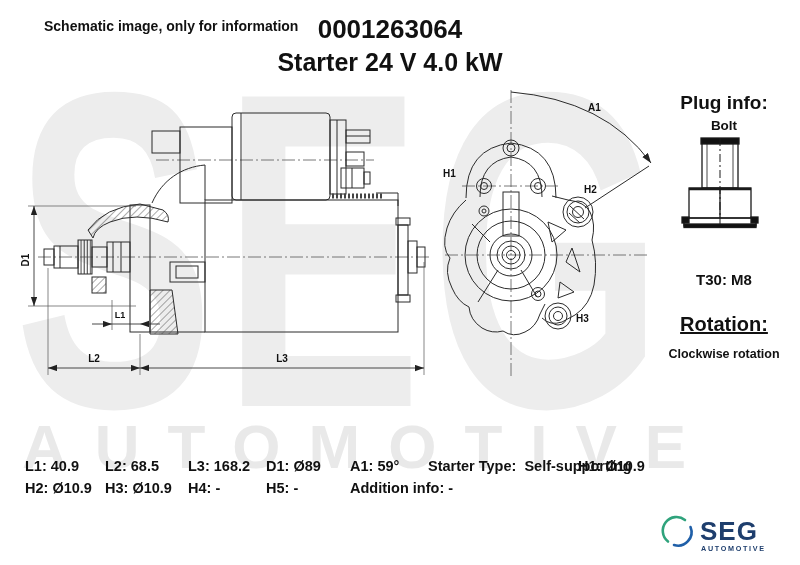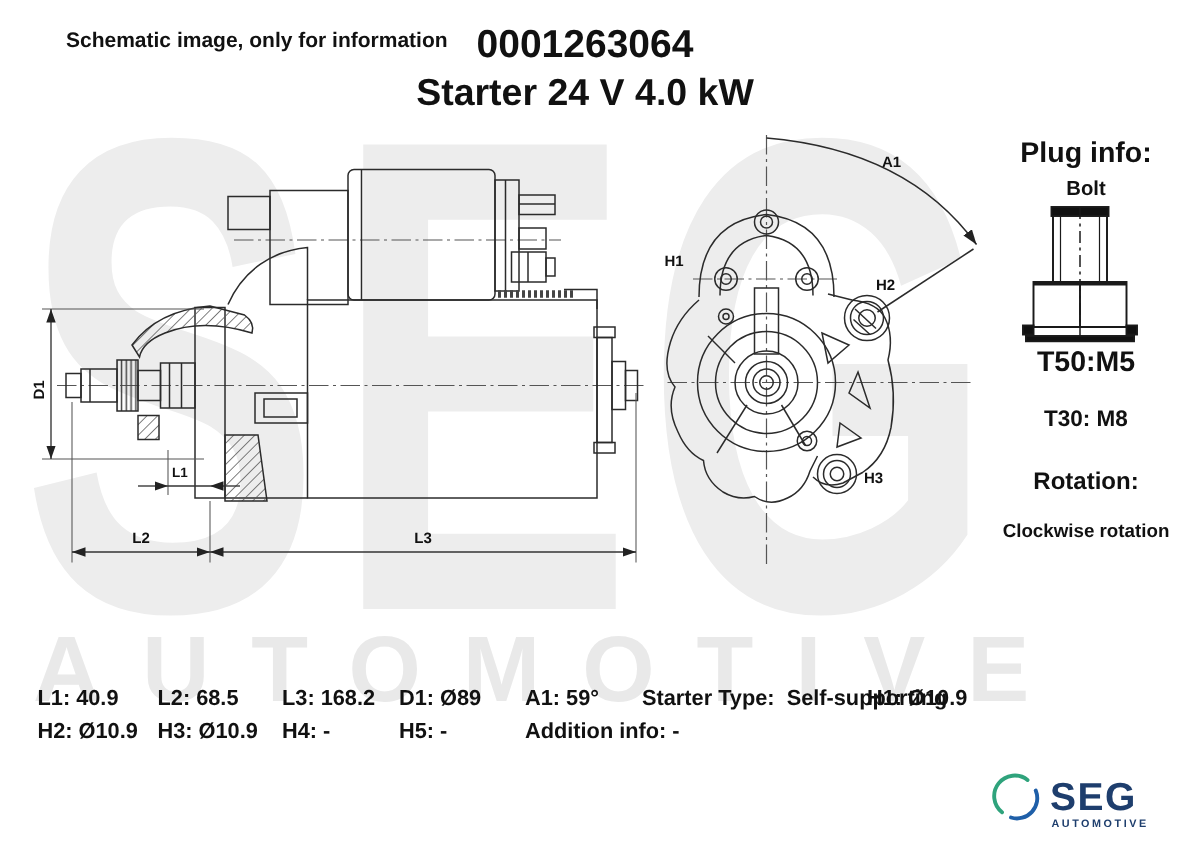--- a/index.html
+++ b/index.html
@@ -16,21 +16,21 @@
   .part-number{position:absolute;left:240px;top:14px;width:300px;text-align:center;
                font-size:26px;font-weight:bold;z-index:2;}
   .title{position:absolute;left:215px;top:48px;width:350px;text-align:center;
          font-size:25px;font-weight:bold;z-index:2;}
   
   .rp{position:absolute;left:650px;width:148px;text-align:center;font-weight:bold;z-index:2;}
   .rp-heading{top:92px;font-size:19px;}
   .rp-bolt{top:118px;font-size:13.5px;}
   .rp-t50{top:231px;font-size:19px;}
   .rp-t30{top:271px;font-size:15px;}
-  .rp-rot{top:313px;font-size:16px;}
+  .rp-rot{top:313px;font-size:20px;text-decoration:underline;}
   .rp-rotval{top:347px;font-size:12.5px;}
   
   .drawing-svg{position:absolute;left:0;top:85px;z-index:1;}
   .bolt-svg{position:absolute;left:678px;top:131px;z-index:2;}
   .logo-svg{position:absolute;left:652px;top:510px;z-index:2;}
   
   .specs{position:absolute;left:0;top:456px;width:800px;z-index:2;
          display:grid;grid-template-columns:80px 83px 78px 84px 78px 150px 1fr;
          padding-left:25px;row-gap:1px;font-size:14.5px;font-weight:bold;}
   .spec-cell{white-space:pre;line-height:21px;}
@@ -223,21 +223,20 @@
       <rect x="689" y="187" width="62" height="30"></rect>
       <line x1="720" y1="187" x2="720" y2="217"></line>
       <line x1="689" y1="188" x2="751" y2="188" stroke-width="2.5"></line>
       <rect x="684" y="217" width="72" height="8"></rect>
       <rect x="684" y="223" width="72" height="3.5" fill="#111"></rect>
       <rect x="682" y="216" width="7" height="6" fill="#111"></rect>
       <rect x="751" y="216" width="7" height="6" fill="#111"></rect>
     </g>
   </svg>
 
-  <div class="rp rp-t50">T50:M5</div>
   <div class="rp rp-t30">T30: M8</div>
   <div class="rp rp-rot">Rotation:</div>
   <div class="rp rp-rotval">Clockwise rotation</div>
 
   <div class="specs">
     <div class="spec-cell">L1: 40.9</div>
     <div class="spec-cell">L2: 68.5</div>
     <div class="spec-cell">L3: 168.2</div>
     <div class="spec-cell">D1: Ø89</div>
     <div class="spec-cell">A1: 59°</div>

